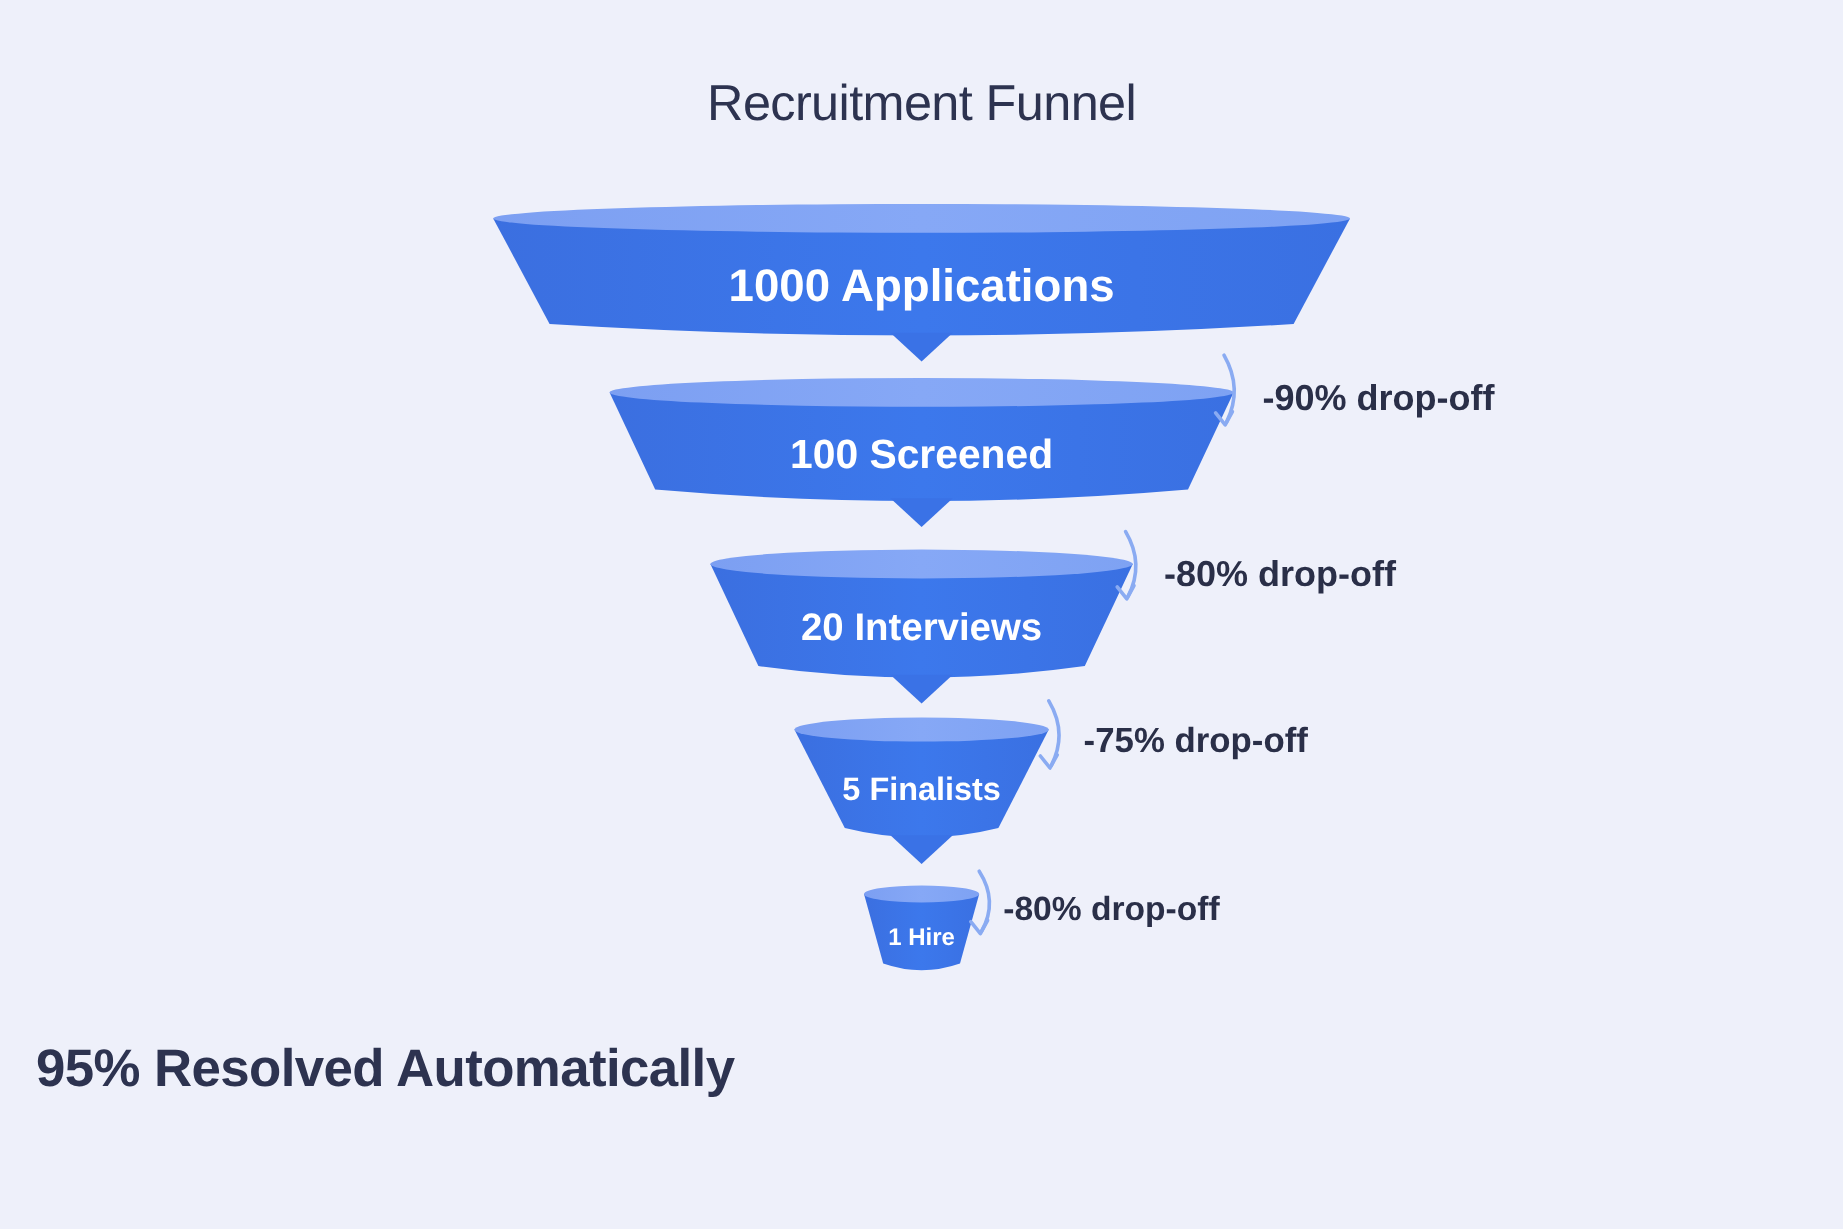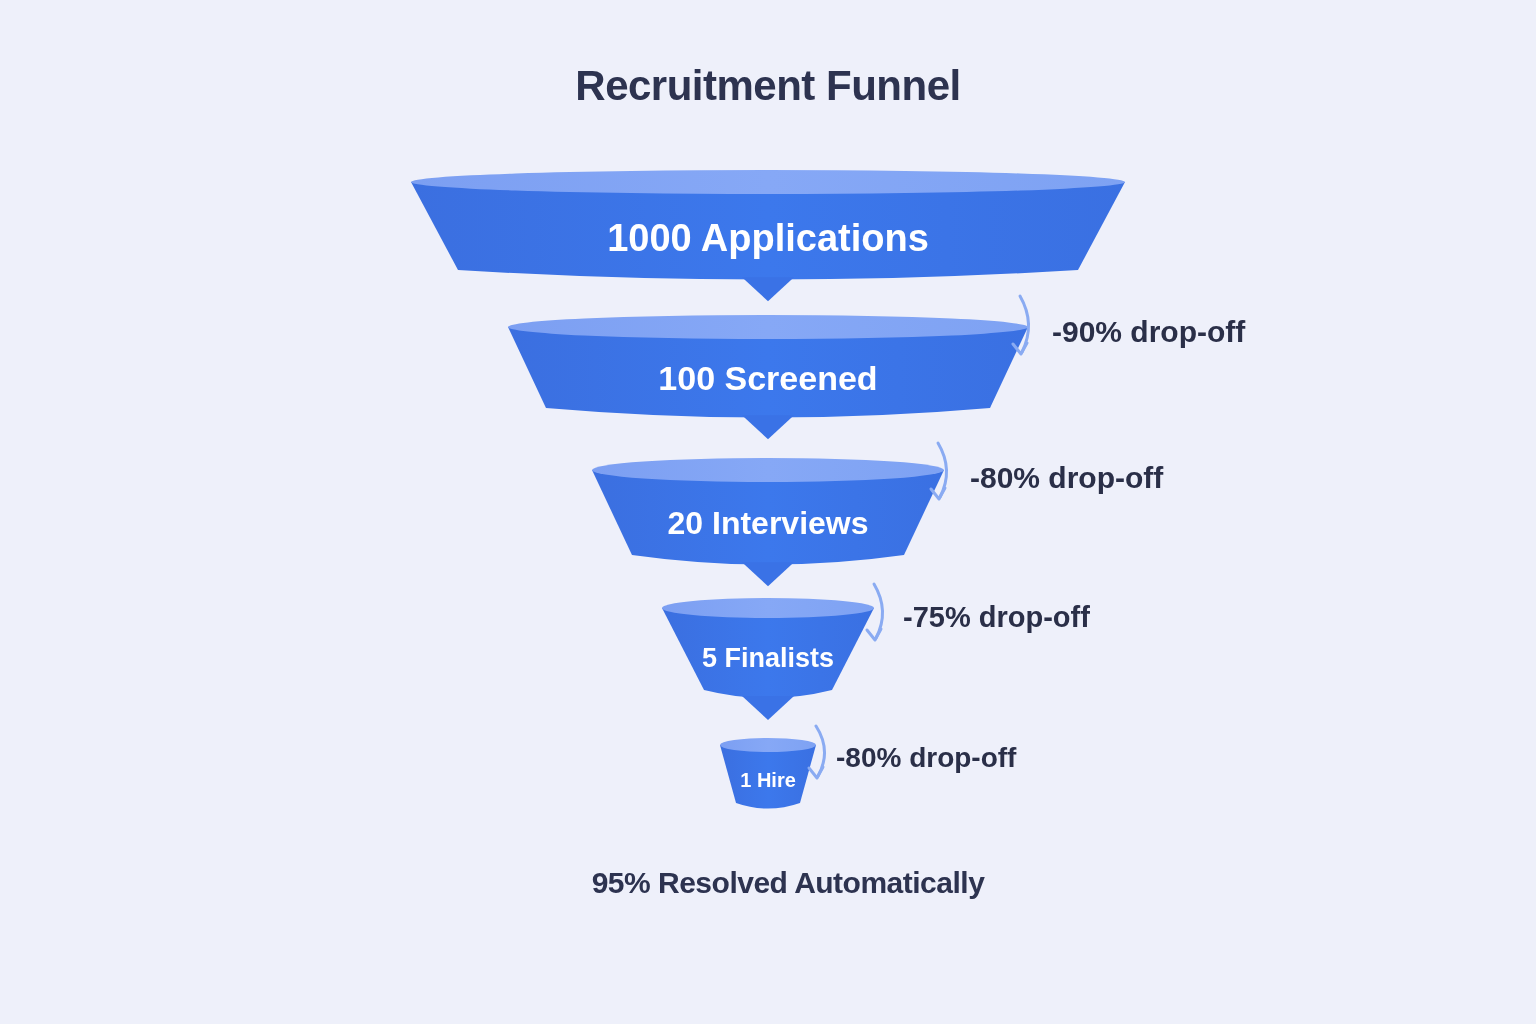--- a/index.html
+++ b/index.html
@@ -4,26 +4,26 @@
   <style>
     html, body { margin: 0; padding: 0; }
     body {
       width: 1536px; height: 1024px; overflow: hidden;
       background: #eef0fa;
       font-family: "Liberation Sans", "DejaVu Sans", sans-serif;
       position: relative;
     }
     #title {
       position: absolute; left: 0; right: 0; top: 62px;
-      text-align: center; font-size: 42px; font-weight: bold;
+      text-align: center; font-size: 42px; font-weight: normal;
       color: #2d3350; letter-spacing: -0.5px;
     }
     #footer {
-      position: absolute; left: 10px; right: 0; top: 866px;
-      text-align: center; font-size: 30px; font-weight: bold;
+      position: absolute; left: 0; right: 0; top: 866px;
+      font-size: 44px; font-weight: bold;
       color: #2d3350; letter-spacing: -0.5px; padding-left: 30px;
     }
     #funnel { position: absolute; left: 0; top: 0; }
     .stage-label { fill: #ffffff; font-weight: bold; font-family: "Liberation Sans", "DejaVu Sans", sans-serif; }
     .drop-label { fill: #2a2f48; font-weight: bold; font-family: "Liberation Sans", "DejaVu Sans", sans-serif; }
   </style>
 </head>
 <body>
 
 <div id="title">Recruitment Funnel</div>

